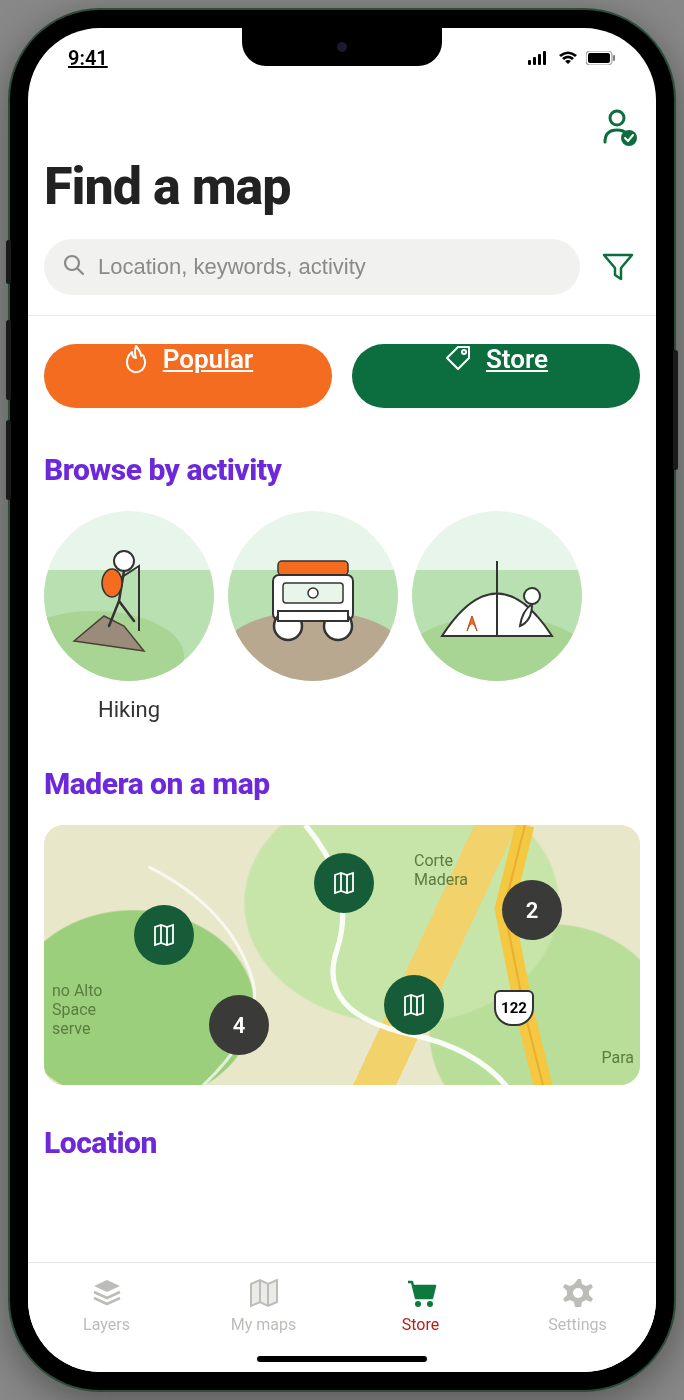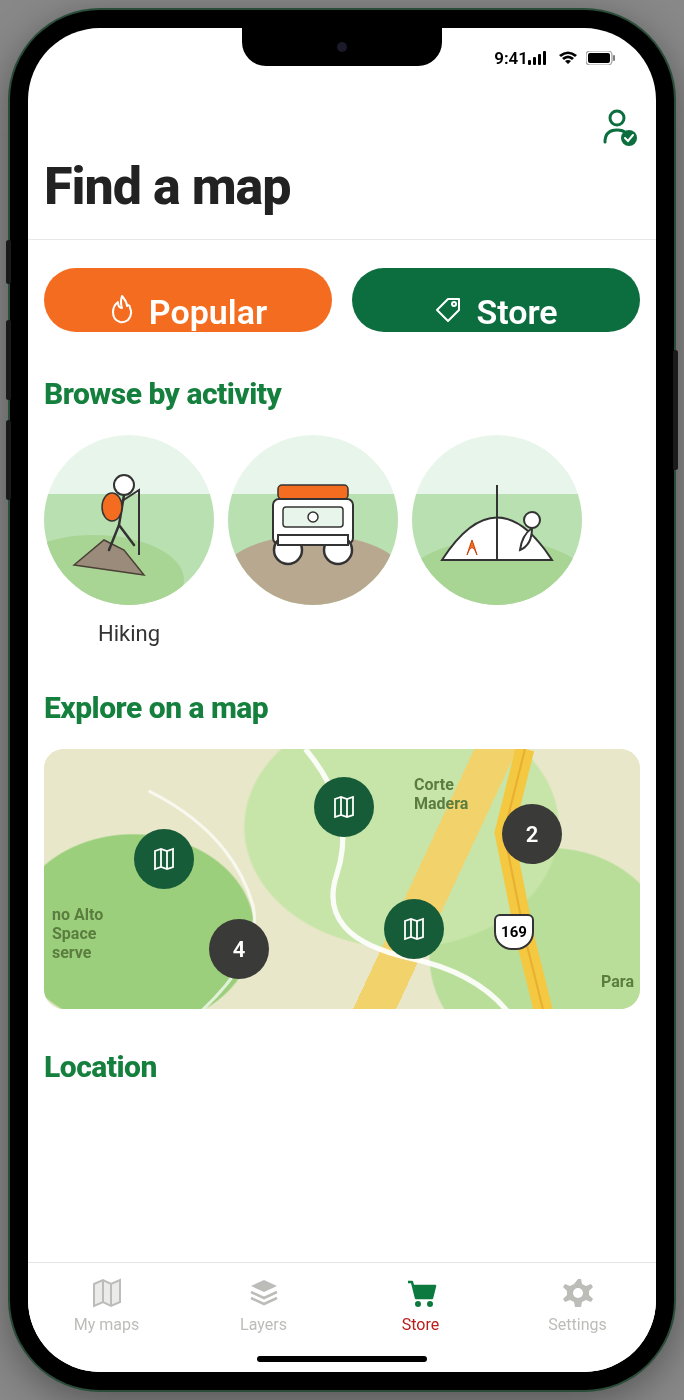--- a/index.html
+++ b/index.html
@@ -48,25 +48,26 @@
     left: 95px;
     top: 14px;
     width: 10px;
     height: 10px;
     border-radius: 50%;
     background: #1a1a2a;
   }
   .status-bar {
     height: 60px;
     display: flex;
-    justify-content: flex-end;
+    justify-content: space-between;
     align-items: center;
     padding: 0 40px;
     font-weight: 600;
-    font-size: 17px;
+    font-size: 20px;
+    text-decoration: underline;
   }
   .status-right { display: flex; gap: 8px; align-items: center; }
   .signal, .wifi, .battery { display: inline-block; }
   .signal svg, .wifi svg, .battery svg { display: block; }
 
   .content {
     flex: 1;
     overflow-y: auto;
     padding: 0 16px;
   }
@@ -108,31 +109,32 @@
   .filter-btn { width: 44px; height: 44px; display:flex; align-items:center; justify-content:center; }
 
   .divider { height: 1px; background: #e8e8e6; margin: 0 -30px 28px -30px; }
 
   .pill-row { display: flex; gap: 20px; margin-bottom: 44px; }
   .pill {
     flex: 1;
     height: 64px;
     border-radius: 40px;
     display: flex;
-    align-items: flex-end;
+    align-items: flex-start;
     justify-content: center;
     gap: 14px;
-    font-size: 34px;
+    font-size: 26px;
     font-weight: 600;
     color: #fff;
+    text-decoration: underline;
   }
   .pill-orange { background: #f46c1f; }
   .pill-green { background: #0c6e3f; }
 
-  .section-title { font-size: 30px; font-weight: 800; color: #15803d; margin-bottom: 24px; letter-spacing: -0.5px;}
+  .section-title { font-size: 30px; font-weight: 800; color: #6d28d9; margin-bottom: 24px; letter-spacing: -0.5px;}
 
   .activity-row { display: flex; gap: 14px; margin-bottom: 44px; overflow: hidden; }
   .activity-item { flex: 0 0 170px; text-align: center; }
   .activity-circle {
     width: 170px;
     height: 170px;
     border-radius: 50%;
     background: linear-gradient(to bottom, #e8f5ea 0%, #e8f5ea 35%, #b9e0b0 35%, #b9e0b0 100%);
     position: relative;
     overflow: hidden;
@@ -173,21 +175,21 @@
     justify-content: center;
     color: #fff;
     font-weight: 600;
     font-size: 22px;
   }
   .map-pin.cluster { background: #3a3a38; }
   .map-label {
     position: absolute;
     font-size: 16px;
     color: #5a7d3f;
-    font-weight: 700;
+    font-weight: 400;
     line-height: 1.2;
   }
   .hwy-shield {
     position: absolute;
     width: 40px; height: 36px;
     background: #fff;
     border: 2px solid #333;
     border-radius: 6px 6px 18px 18px;
     display:flex; align-items:center; justify-content:center;
     font-size: 15px; font-weight:700;
@@ -277,20 +279,36 @@
             <circle cx="15" cy="10" r="7" fill="none" stroke="#0c6e3f" stroke-width="3"></circle>
             <path d="M3 34 Q3 22 15 22 Q27 22 27 34" fill="none" stroke="#0c6e3f" stroke-width="3" stroke-linecap="round"></path>
             <circle cx="27" cy="30" r="8" fill="#0c6e3f"></circle>
             <path d="M23 30 L26 33 L31 27" stroke="#fff" stroke-width="2" fill="none" stroke-linecap="round"></path>
           </svg>
         </div>
       </div>
 
       <h1 class="page-title">Find a map</h1>
 
+      <div class="search-row">
+        <div class="search-box">
+          <span>
+            <svg width="24" height="24" viewBox="0 0 24 24">
+                <circle cx="10" cy="10" r="7" fill="none" stroke="#8a8a88" stroke-width="2.2"></circle>
+                <line x1="15" y1="15" x2="21" y2="21" stroke="#8a8a88" stroke-width="2.2" stroke-linecap="round"></line>
+              </svg>
+          </span>
+          <input type="text" placeholder="Location, keywords, activity" style="">
+        </div>
+        <div class="filter-btn">
+          <svg width="36" height="36" viewBox="0 0 36 36">
+            <path d="M4 6 L32 6 L21 19 L21 30 L15 26 L15 19 Z" fill="none" stroke="#0c6e3f" stroke-width="2.5" stroke-linejoin="round"></path>
+          </svg>
+        </div>
+      </div>
 
       <div class="divider"></div>
 
       <div class="pill-row">
         <div class="pill pill-orange">
           <span>
             <svg width="26" height="30" viewBox="0 0 26 30">
                 <path d="M13 2 Q18 8 18 12 Q21 10 21 14 Q24 20 19 26 Q15 29 11 28 Q4 26 4 18 Q4 12 9 8 Q9 14 13 14 Q11 8 13 2 Z" fill="none" stroke="#fff" stroke-width="2" stroke-linejoin="round"></path>
               </svg>
           </span>
@@ -345,21 +363,21 @@
               <path d="M85 50 L85 125" stroke="#333" stroke-width="2"></path>
               <circle cx="120" cy="85" r="8" fill="#fff" stroke="#333" stroke-width="2"></circle>
               <path d="M120 93 Q110 100 108 115 Q120 110 120 93" fill="#fff" stroke="#333" stroke-width="2"></path>
               <path d="M55 120 Q60 105 65 120 Q62 110 60 105 Q58 110 55 120" fill="#f46c1f" stroke="#c44510" stroke-width="1"></path>
             </svg>
           </div>
         </div>
 
       </div>
 
-      <h2 class="section-title">Explore on a map</h2>
+      <h2 class="section-title">Madera on a map</h2>
 
       <div class="map-preview">
         <div class="map-bg"></div>
         <svg class="map-road" viewBox="0 0 570 260" preserveAspectRatio="none">
           <path d="M250 0 Q300 60 280 120 Q260 180 350 200 Q420 215 450 260" stroke="#fff" stroke-width="5" fill="none" opacity="0.9"></path>
           <path d="M100 40 Q180 80 200 150 Q210 200 140 260" stroke="#fff" stroke-width="3" fill="none" opacity="0.7"></path>
           <path d="M460 0 L440 80 L460 180 L480 260" stroke="#f5c842" stroke-width="18" fill="none"></path>
           <path d="M460 0 L440 80 L460 180 L480 260" stroke="#e8b030" stroke-width="2" fill="none"></path>
         </svg>
         <div class="map-label" style="top:26px; left:370px;">Corte<br>Madera</div>
@@ -376,45 +394,45 @@
               <path d="M3 4 L9 2 L15 4 L21 2 L21 20 L15 22 L9 20 L3 22 Z M9 2 L9 20 M15 4 L15 22" stroke="#fff" stroke-width="1.8" fill="none"></path>
             </svg>
         </div>
         <div class="map-pin" style="top:150px; left:340px;">
           <svg width="24" height="24" viewBox="0 0 24 24">
               <path d="M3 4 L9 2 L15 4 L21 2 L21 20 L15 22 L9 20 L3 22 Z M9 2 L9 20 M15 4 L15 22" stroke="#fff" stroke-width="1.8" fill="none"></path>
             </svg>
         </div>
         <div class="map-pin cluster" style="top:170px; left:165px;">4</div>
         <div class="map-pin cluster" style="top:55px; left:458px;">2</div>
-        <div class="hwy-shield" style="top:165px; left:450px;">169</div>
+        <div class="hwy-shield" style="top:165px; left:450px;">122</div>
       </div>
 
       <h2 class="section-title">Location</h2>
 
     </div>
 
     <div class="tab-bar">
-      <div class="tab-item">
-        <span class="tab-icon">
-          <svg width="34" height="34" viewBox="0 0 34 34">
-              <path d="M4 8 L13 4 L21 8 L30 4 L30 26 L21 30 L13 26 L4 30 Z M13 4 L13 26 M21 8 L21 30" stroke="#bcbcb9" stroke-width="2" fill="#bcbcb9" fill-opacity="0.3"></path>
-            </svg>
-        </span>
-        <span>My maps</span>
-      </div>
       <div class="tab-item">
         <span class="tab-icon">
           <svg width="34" height="34" viewBox="0 0 34 34">
               <path d="M17 4 L30 10 L17 16 L4 10 Z" fill="#bcbcb9"></path>
               <path d="M4 16 L17 22 L30 16" stroke="#bcbcb9" stroke-width="2.5" fill="none"></path>
               <path d="M4 22 L17 28 L30 22" stroke="#bcbcb9" stroke-width="2.5" fill="none"></path>
             </svg>
         </span>
         <span>Layers</span>
+      </div>
+      <div class="tab-item">
+        <span class="tab-icon">
+          <svg width="34" height="34" viewBox="0 0 34 34">
+              <path d="M4 8 L13 4 L21 8 L30 4 L30 26 L21 30 L13 26 L4 30 Z M13 4 L13 26 M21 8 L21 30" stroke="#bcbcb9" stroke-width="2" fill="#bcbcb9" fill-opacity="0.3"></path>
+            </svg>
+        </span>
+        <span>My maps</span>
       </div>
       <div class="tab-item active">
         <span class="tab-icon">
           <svg width="34" height="34" viewBox="0 0 34 34">
               <path d="M4 6 L8 6 L12 22 L28 22 L31 10 L10 10" stroke="#0c7a3e" stroke-width="2.5" fill="none" stroke-linejoin="round"></path>
               <path d="M10 10 L31 10 L28 22 L12 22 Z" fill="#0c7a3e"></path>
               <circle cx="14" cy="28" r="3" fill="#0c7a3e"></circle>
               <circle cx="26" cy="28" r="3" fill="#0c7a3e"></circle>
             </svg>
         </span>

